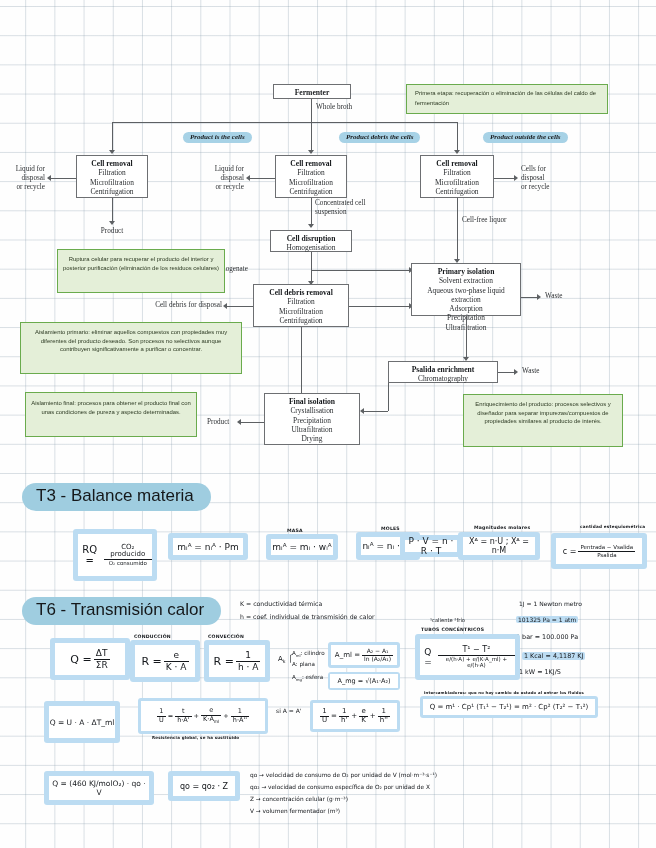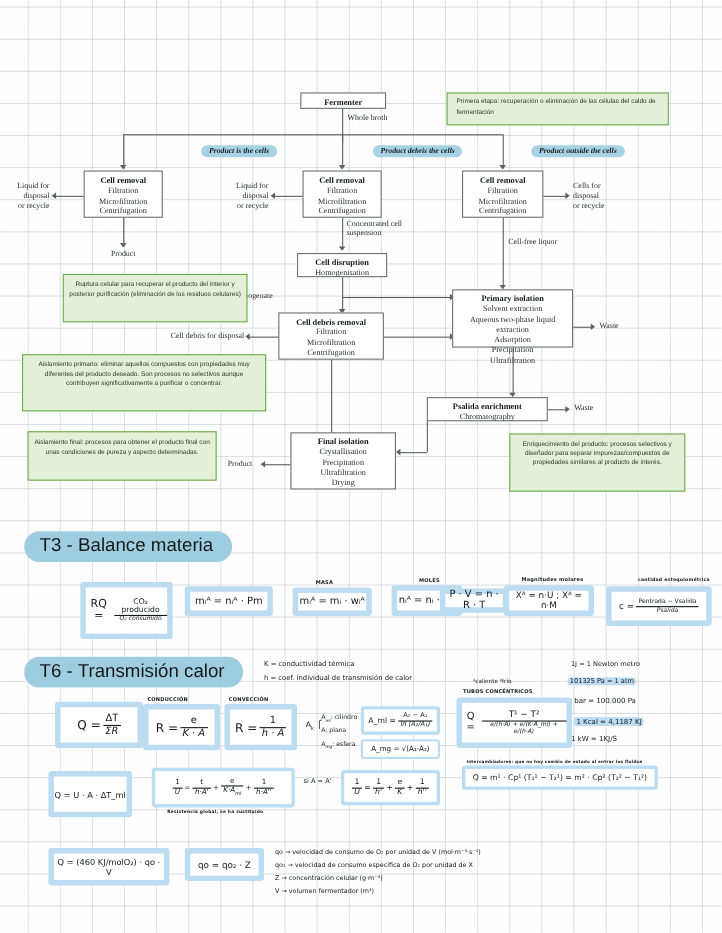--- a/index.html
+++ b/index.html
@@ -147,21 +147,21 @@
     position:absolute;
     font-family:"DejaVu Sans", sans-serif;
     font-weight:bold;
     font-size:4.6px;
     color:#14171b;
     white-space:nowrap;
     letter-spacing:.2px;
   }
   .frac{display:inline-block;text-align:center;vertical-align:middle;line-height:1.12;}
   .frac .num{display:block;border-bottom:1px solid #15181c;padding:0 2px;}
-  .frac .den{display:block;padding:0 2px;font-style:italic;}
+  .frac .den{display:block;padding:0 2px;}
   .eqrow{display:flex;align-items:center;justify-content:center;gap:2px;flex-wrap:nowrap;}
   sub{font-size:.68em;}
 </style>
 </head>
 <body>
 
 <div id="page"></div>
 
 <div class="layer">
 

